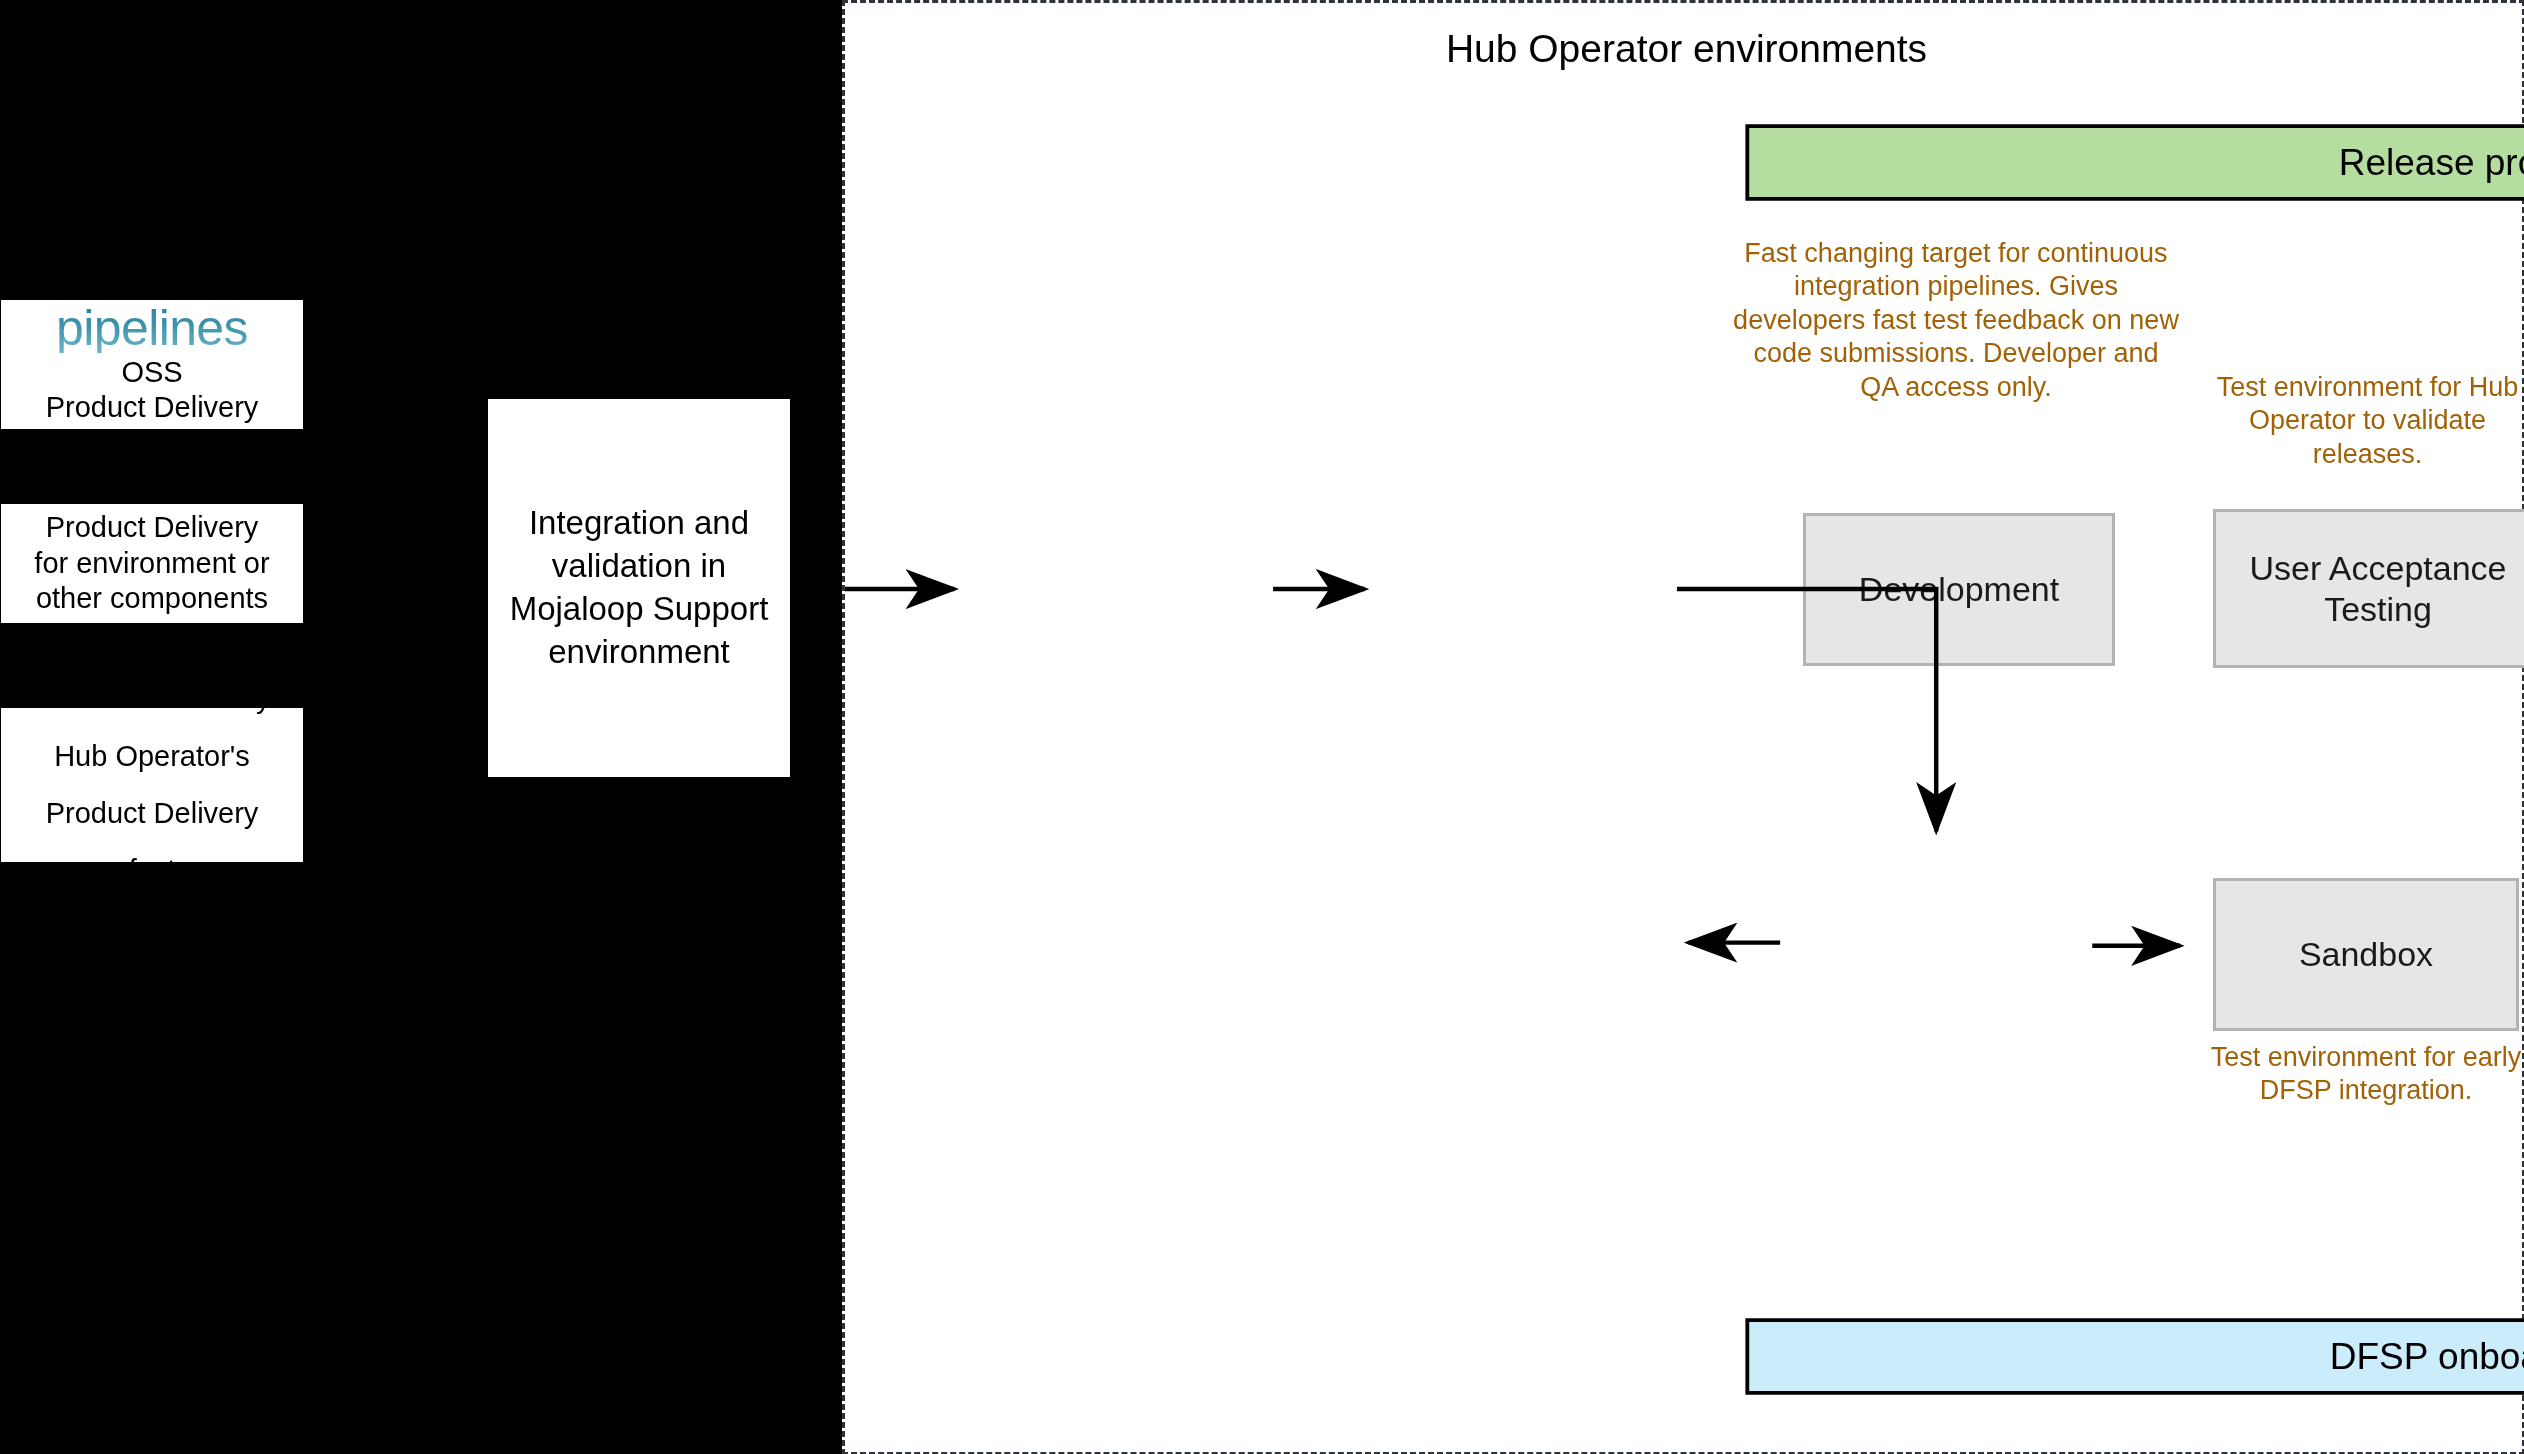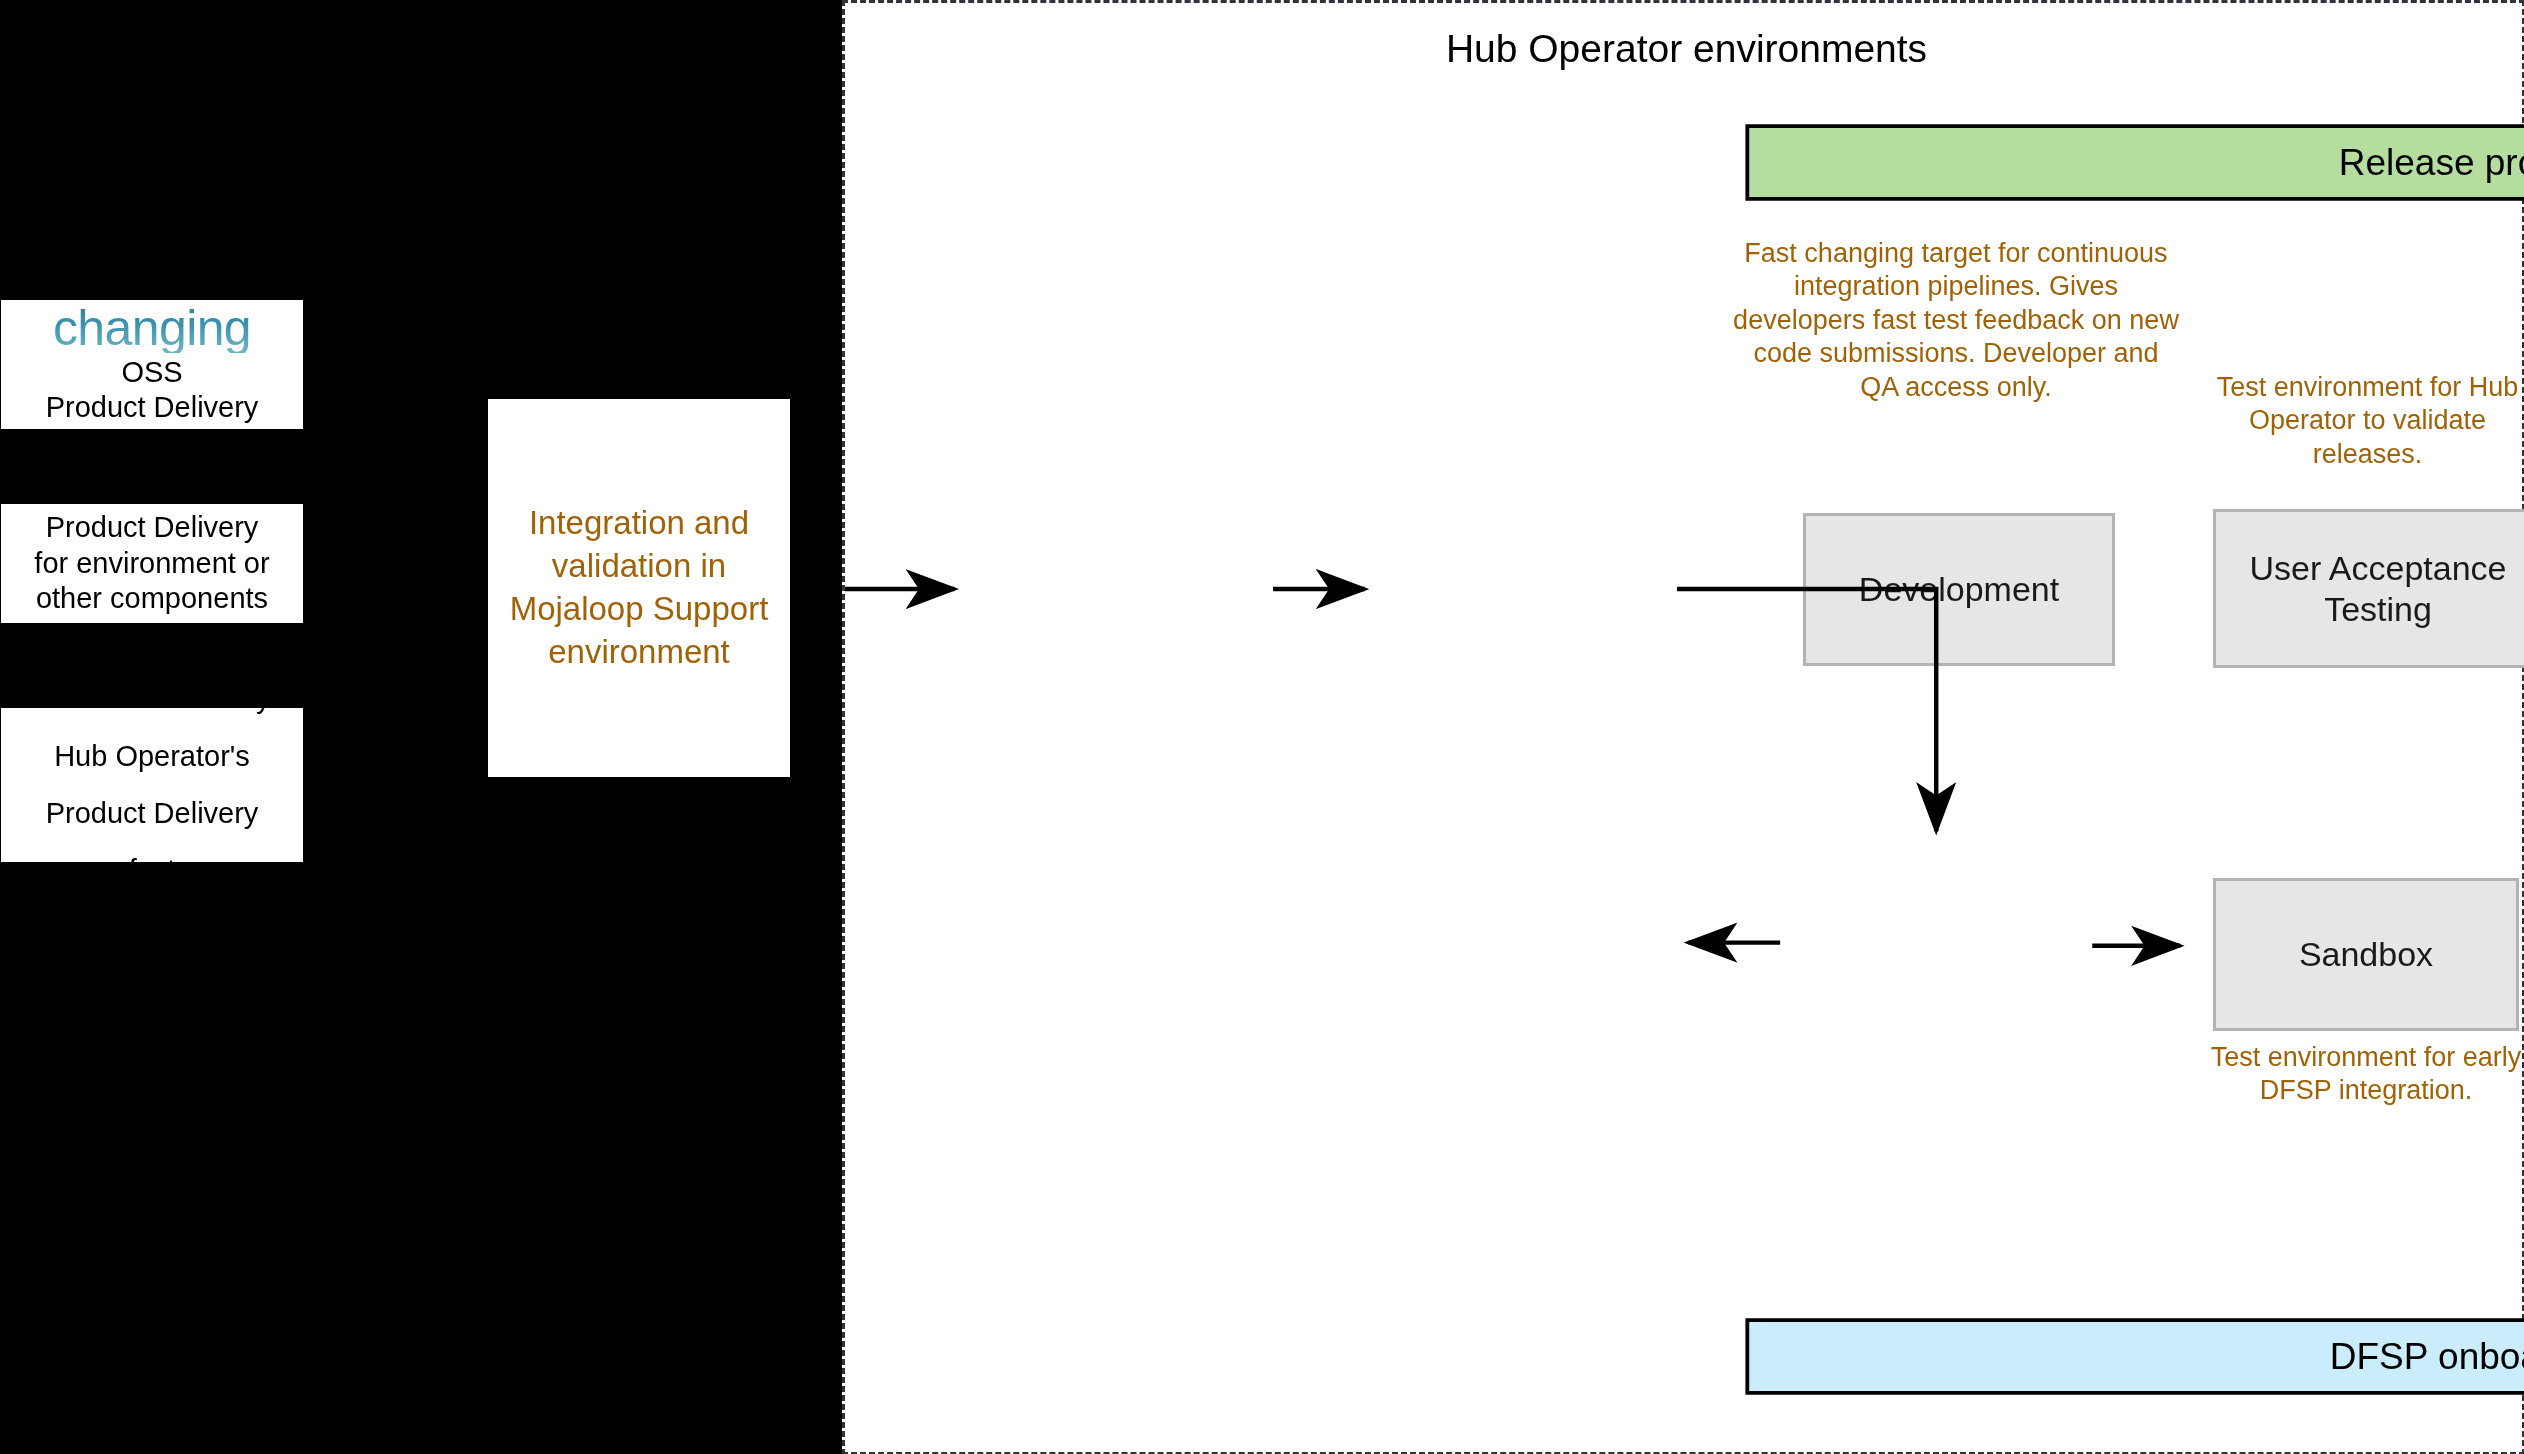--- a/index.html
+++ b/index.html
@@ -63,21 +63,21 @@
     width: 304px; height: 380px;
     background: #ffffff;
     border: 1.3px solid #000000;
     box-sizing: border-box;
     display: flex;
     align-items: center;
     justify-content: center;
     text-align: center;
     font-size: 33px;
     line-height: 1.30;
-    color: #a16207;
+    color: #000000;
     padding: 0 10.2px;
   }
 
   
   #hub-panel {
     position: absolute;
     left: 842px; top: 0px;
     width: 1683px; height: 1455px;
     background: #ffffff;
     border: 3.2px dashed #2f343b;
@@ -153,21 +153,21 @@
     width: 1683px; height: 1455px;
     pointer-events: none;
   }
 </style>
 </head>
 <body>
 
 <div id="legend-panel">
 
   <div class="legend-box" id="legend-box-oss">
-    <span class="mojaloop-logo">changing</span>
+    <span class="mojaloop-logo">pipelines</span>
     <span class="legend-line">OSS</span>
     <span class="legend-line">Product Delivery</span>
   </div>
 
   <div class="legend-box" id="legend-box-ext">
     <span class="legend-line">Product Delivery</span>
     <span class="legend-line">for environment or</span>
     <span class="legend-line">other components</span>
   </div>
 

